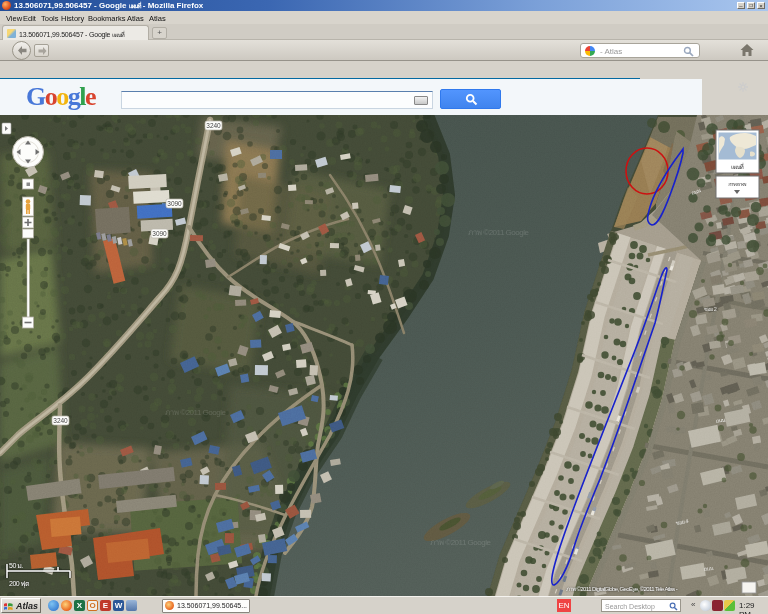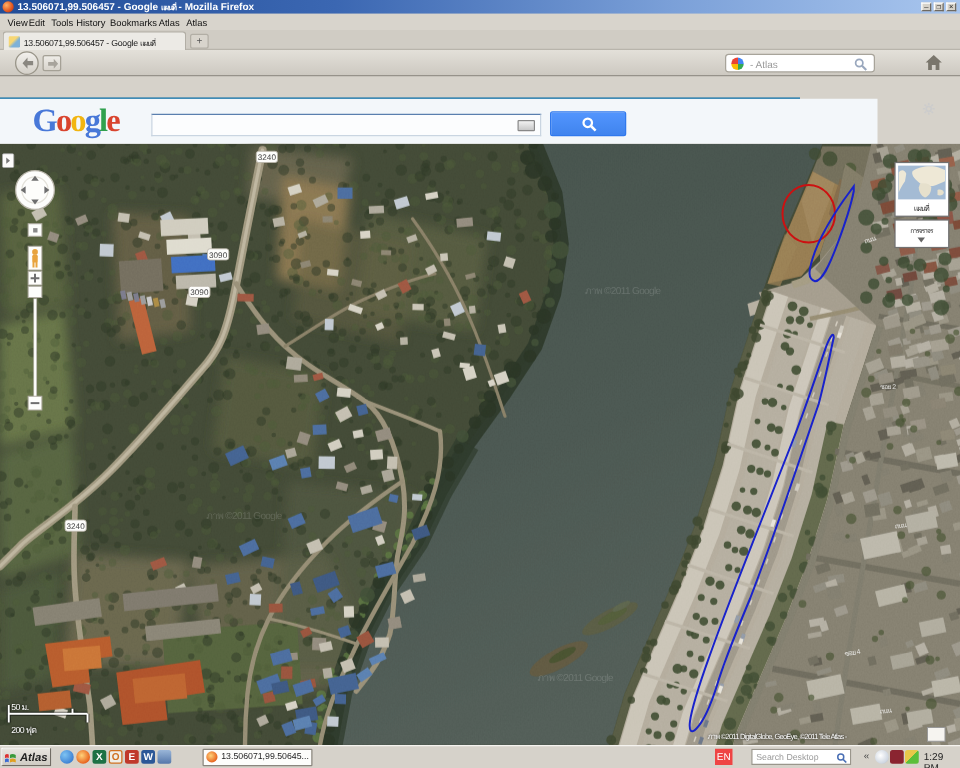--- a/index.html
+++ b/index.html
@@ -2357,21 +2357,21 @@
   <div style="width:11px;height:11px;background:#1e7145;border-radius:2px;color:#fff;font-size:8px;line-height:11px;text-align:center;font-weight:bold">X</div>
   <div style="width:11px;height:11px;background:#f0eee8;border:1px solid #d07020;border-radius:2px;color:#d07020;font-size:8px;line-height:9px;text-align:center;font-weight:bold">O</div>
   <div style="width:11px;height:11px;background:#c0392b;border-radius:2px;color:#fff;font-size:8px;line-height:11px;text-align:center;font-weight:bold">E</div>
   <div style="width:11px;height:11px;background:#2b5797;border-radius:2px;color:#fff;font-size:8px;line-height:11px;text-align:center;font-weight:bold">W</div>
   <div style="width:11px;height:11px;background:linear-gradient(#9ab6d8,#5577aa);border-radius:2px"></div>
  </div>
  <div class="abs" style="left:162px;top:1.5px;width:88px;height:14px;background:#fdfdfb;border:1px solid #8a867e;border-radius:1px">
   <div class="abs" style="left:2px;top:1.5px;width:9px;height:9px;border-radius:50%;background:radial-gradient(circle at 40% 40%,#ffd27a,#e8641e 70%,#b33b12)"></div>
   <span class="abs" style="left:14px;top:2.5px;font-size:7px;color:#222;white-space:nowrap">13.506071,99.50645...</span>
  </div>
- <div class="abs" style="left:572px;top:2px;width:14px;height:13px;background:#ef4444;color:#fff;font-size:8px;text-align:center;line-height:13px">EN</div>
+ <div class="abs" style="left:557px;top:2px;width:14px;height:13px;background:#ef4444;color:#fff;font-size:8px;text-align:center;line-height:13px">EN</div>
  <div class="abs" style="left:601px;top:2px;width:80px;height:13px;background:#fff;border:1px solid #9a968c">
   <span class="abs" style="left:3px;top:2.5px;font-size:7px;color:#999">Search Desktop</span>
   <svg class="abs" style="right:2px;top:2px" width="9" height="9" viewBox="0 0 9 9">
         <circle cx="3.6" cy="3.6" r="2.4" fill="none" stroke="#4a6fb5" stroke-width="1.2"></circle>
         <path d="M5.4,5.4 L8,8" stroke="#4a6fb5" stroke-width="1.4"></path>
       </svg>
  </div>
  <span class="abs" style="left:691px;top:3px;font-size:8px;color:#444">«</span>
  <div class="abs" style="left:700px;top:3px;width:11px;height:11px;border-radius:50%;background:radial-gradient(circle at 40% 40%,#fff,#cdd5e0 70%,#8a96a8)"></div>
  <div class="abs" style="left:712px;top:3px;width:11px;height:11px;background:#8a2430;border-radius:2px"></div>

